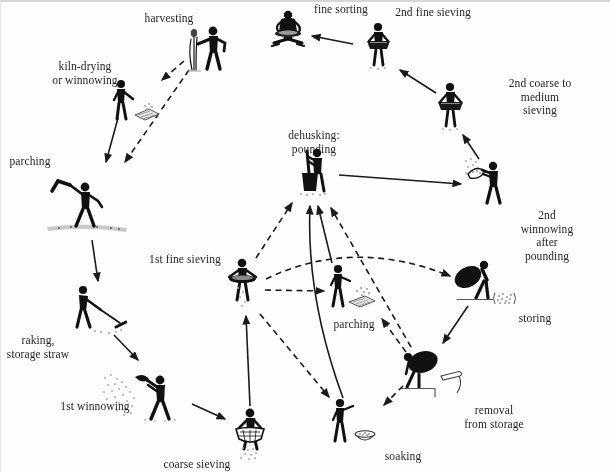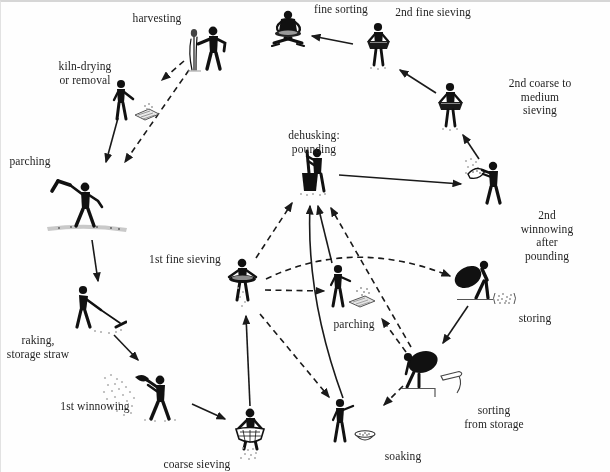--- a/index.html
+++ b/index.html
@@ -63,42 +63,42 @@
       </g>
       <ellipse cx="10" cy="9" rx="3.2" ry="4" fill="#444"></ellipse>
       <path d="M4 47 L17 47" stroke="#999" stroke-width="1"></path>
       <circle cx="29" cy="7" r="4.4" class="fg"></circle>
       <path d="M25 12 L34 12 L33 29 L26 29 Z" class="fg"></path>
       <path d="M26 15 L14 20" class="ln" stroke-width="3"></path>
       <path d="M33 15 L41 19 L40 27" class="ln" stroke-width="2.8"></path>
       <path d="M27 29 L23 45" class="ln" stroke-width="3.4"></path>
       <path d="M32 29 L36 45" class="ln" stroke-width="3.4"></path>
     </svg>
-    <div class="label" style="left:156px;top:10px">harvesting</div>
+    <div class="label" style="left:168px;top:10px">harvesting</div>
   </div>
 
   <div class="node">
     <svg class="figure" style="left:108px;top:76px" width="52" height="46" viewBox="0 0 52 46">
       <circle cx="12" cy="6" r="4" class="fg"></circle>
       <path d="M8 11 L16 11 L15 25 L9 25 Z" class="fg"></path>
       <path d="M15 14 L24 21" class="ln" stroke-width="2.6"></path>
       <path d="M9 14 L5 22" class="ln" stroke-width="2.4"></path>
       <path d="M10 25 L8 41" class="ln" stroke-width="3"></path>
       <path d="M14 25 L17 41" class="ln" stroke-width="3"></path>
       <path d="M26 37 L40 31 L50 36 L36 42 Z" fill="#e8e8e8" stroke="#555" stroke-width="1"></path>
       <path d="M29 37 l12 -4 M32 39 l12 -4 M34 41 l12 -4" stroke="#777" stroke-width="0.7"></path>
       <g fill="#999">
           <circle cx="36" cy="28" r="0.9"></circle>
           <circle cx="40" cy="26" r="0.9"></circle>
           <circle cx="38" cy="31" r="0.9"></circle>
           <circle cx="43" cy="29" r="0.9"></circle>
         </g>
     </svg>
     <div class="label" style="left:84px;top:58px">kiln-drying
-or removal</div>
+or winnowing</div>
   </div>
 
   <div class="node">
     <svg class="figure" style="left:44px;top:176px" width="84" height="58" viewBox="0 0 84 58">
       <path d="M2 49 Q42 44 82 50 L81 54 Q42 48 3 53 Z" fill="#c9c9c9"></path>
       <g fill="#555">
           <circle cx="14" cy="50" r="0.9"></circle>
           <circle cx="26" cy="49" r="0.9"></circle>
           <circle cx="52" cy="49" r="0.9"></circle>
           <circle cx="66" cy="50" r="0.9"></circle>
@@ -407,17 +407,17 @@
     <svg class="figure" style="left:396px;top:342px" width="70" height="54" viewBox="0 0 70 54">
       <ellipse cx="26" cy="18" rx="15" ry="10.5" transform="rotate(-18 26 18)" class="fg"></ellipse>
       <circle cx="11" cy="13" r="4.1" class="fg"></circle>
       <path d="M12 17 L9 30" class="ln" stroke-width="2.6"></path>
       <path d="M17 28 L10 43" class="ln" stroke-width="3"></path>
       <path d="M22 30 L22 43" class="ln" stroke-width="3"></path>
       <path d="M4 44.5 L38 44.5 L38 53" fill="none" stroke="#555" stroke-width="1.2"></path>
       <path d="M44 32 L62 27.5 Q67 29 63 32 L46 36 Z" fill="#fff" stroke="#444" stroke-width="1.1"></path>
       <path d="M62 32 Q66 40 60 49" fill="none" stroke="#444" stroke-width="1.1"></path>
     </svg>
-    <div class="label" style="left:493px;top:402px">sorting
+    <div class="label" style="left:493px;top:402px">removal
 from storage</div>
   </div>
 
 </div>
 
 </body></html>

